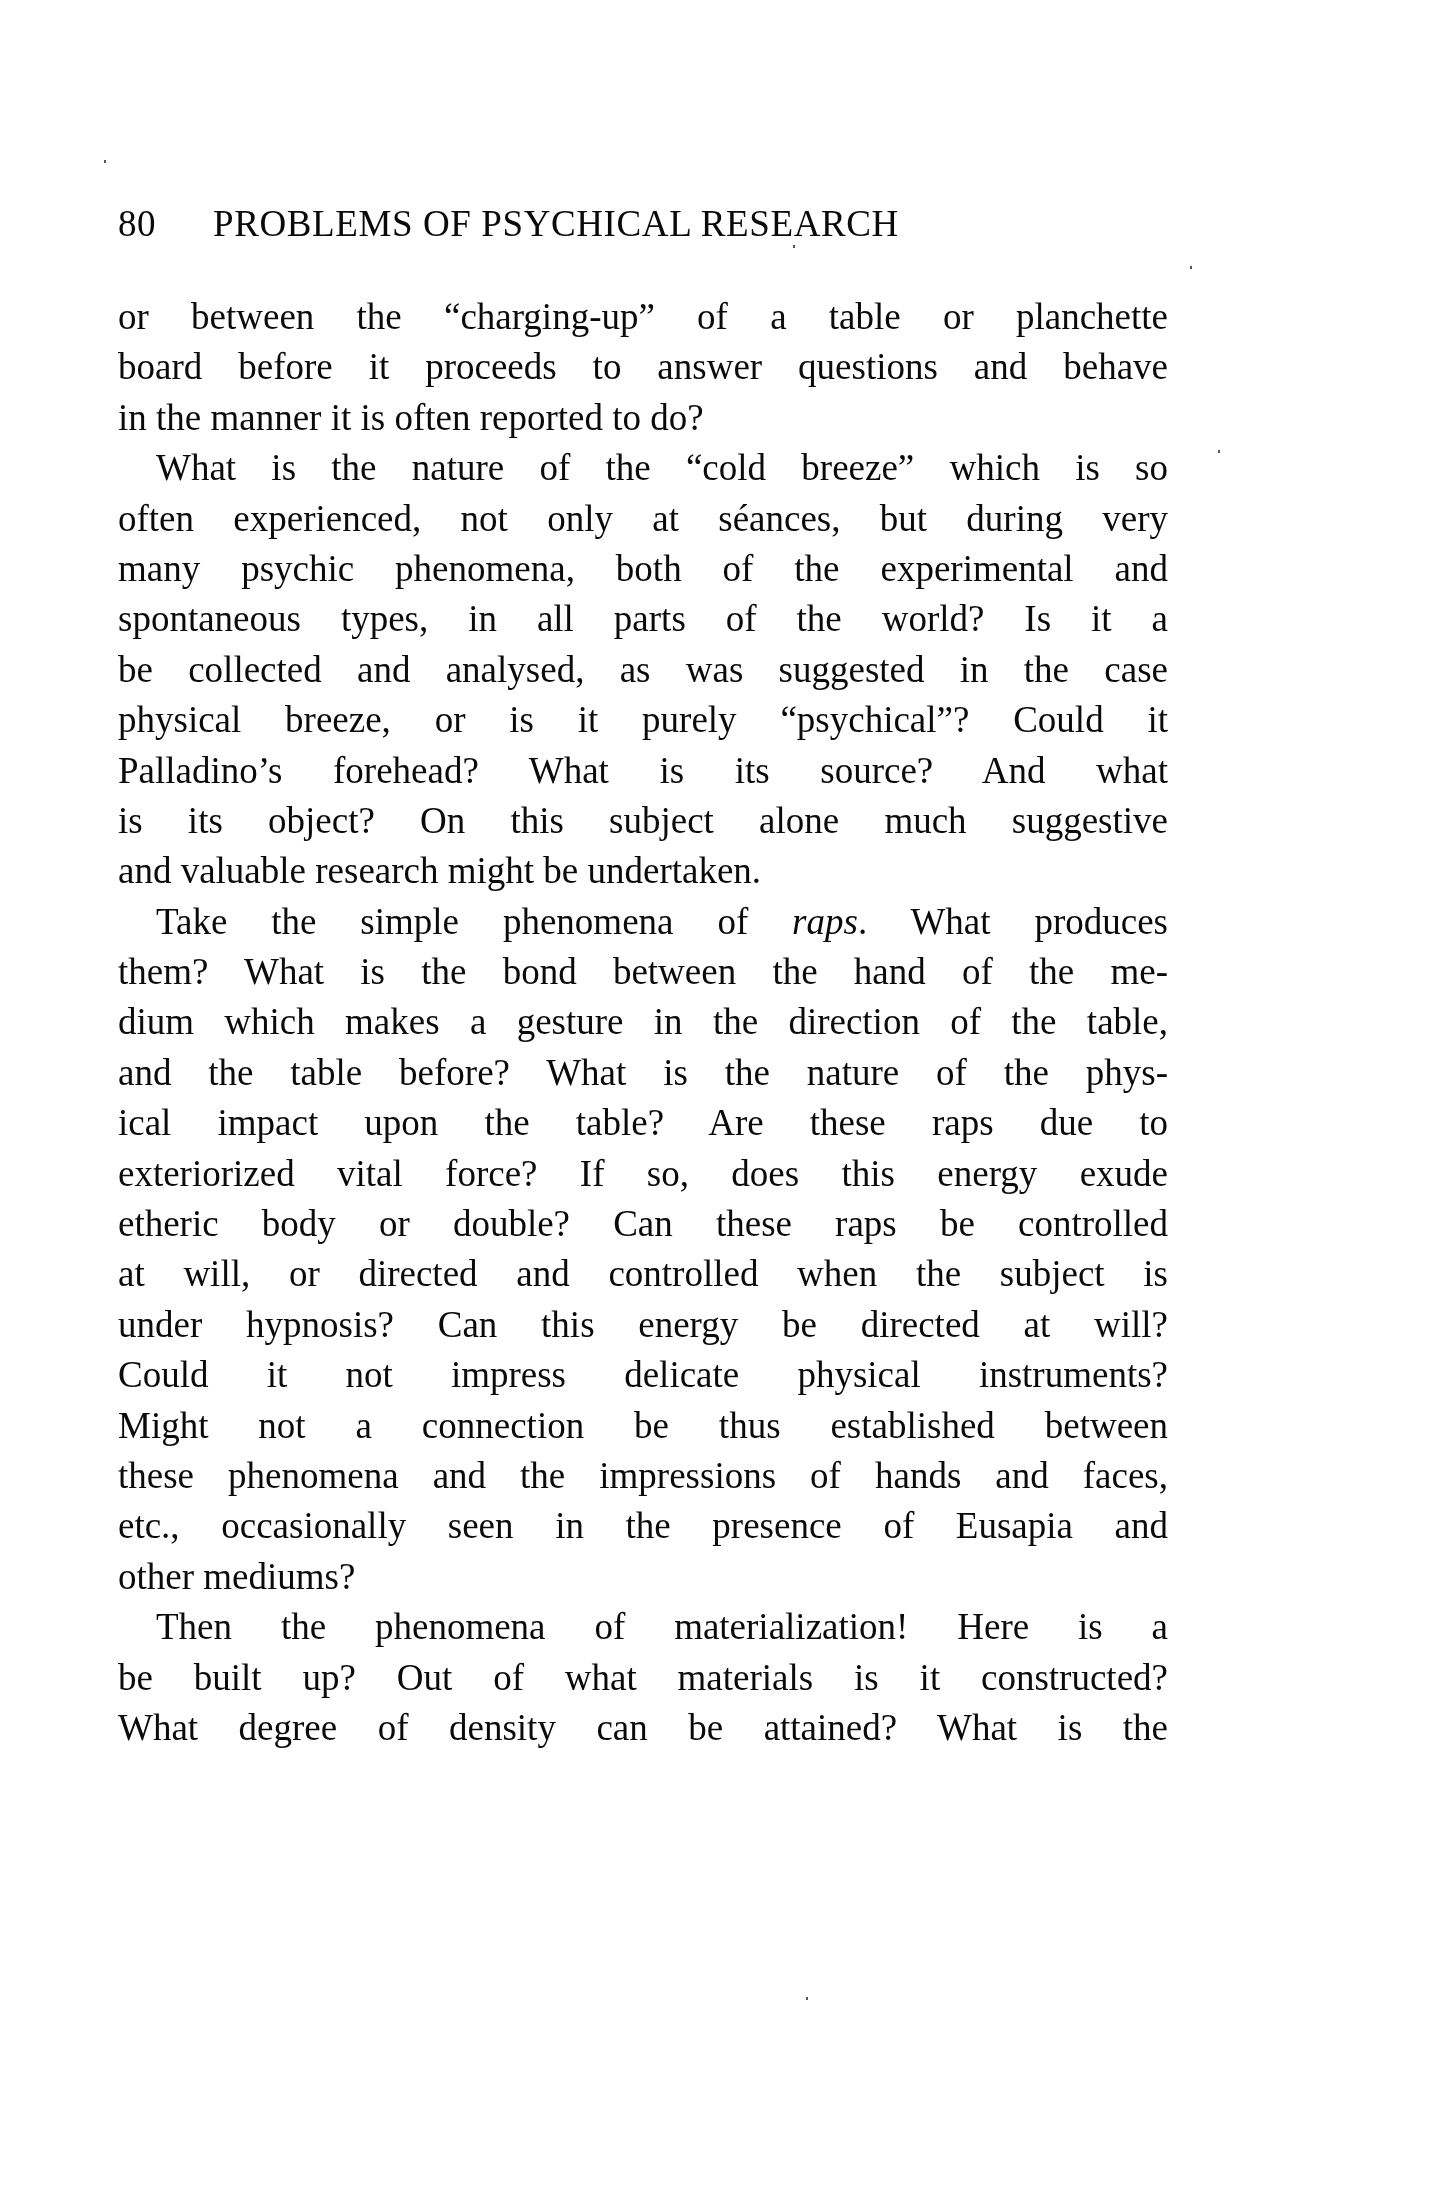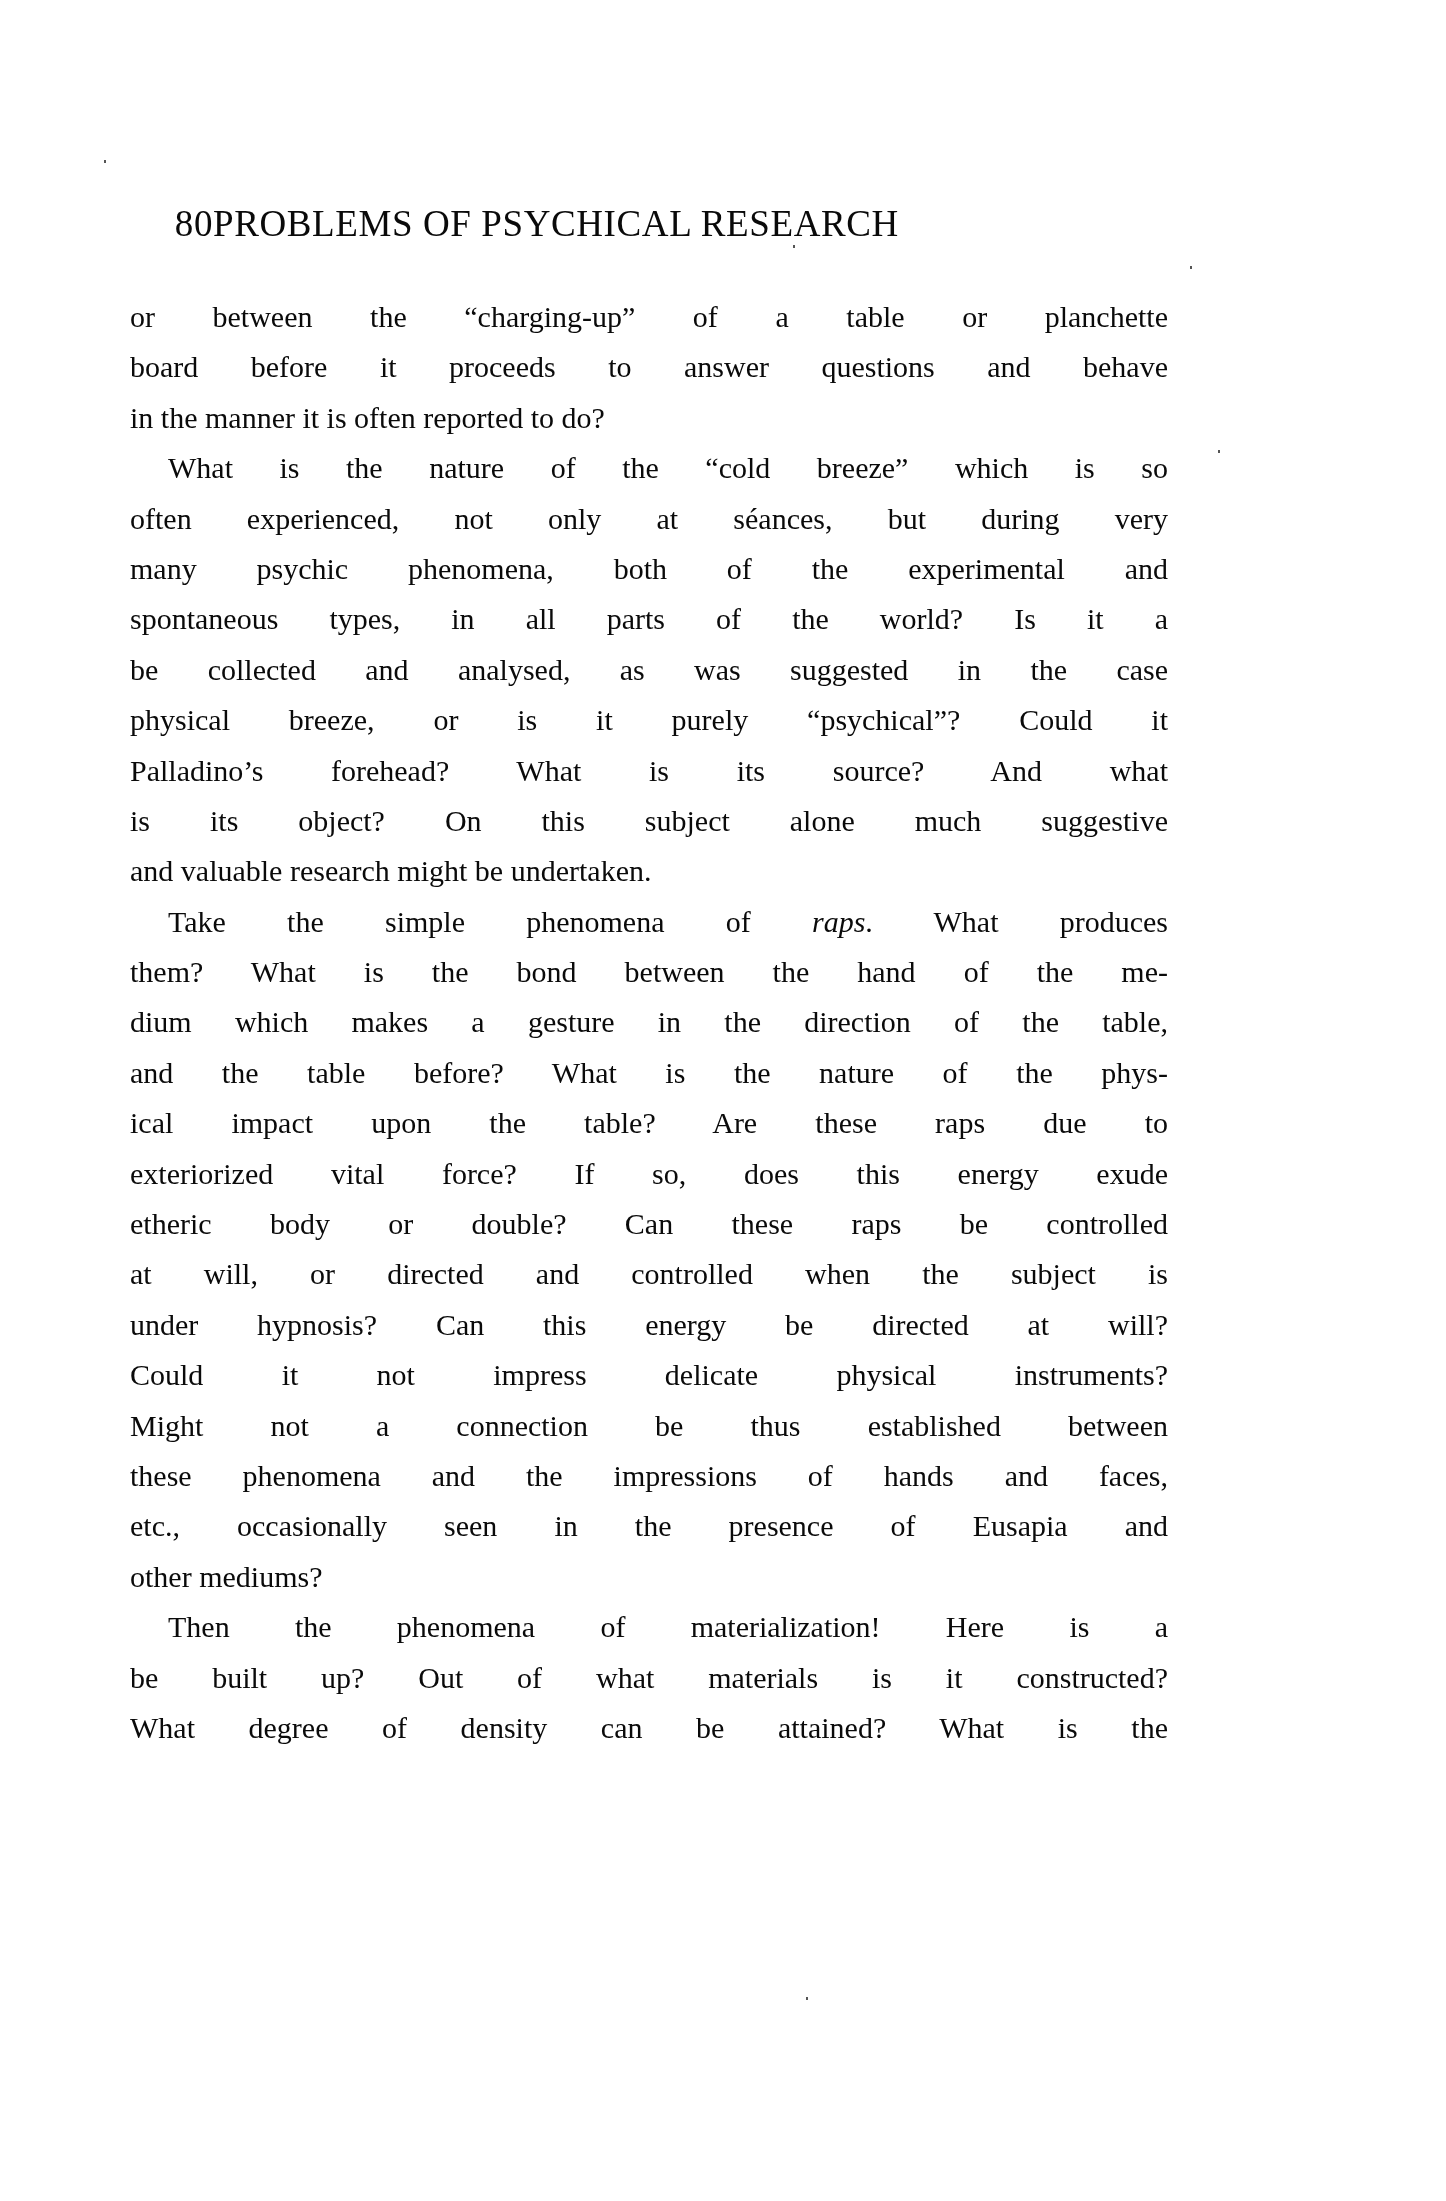--- a/index.html
+++ b/index.html
@@ -28,38 +28,36 @@
     width: 1000px;
     height: 48px;
     font-size: 37px;
     line-height: 48px;
     white-space: nowrap;
     letter-spacing: 0.6px;
   }
   .header .pagenum {
     display: inline-block;
     width: 95px;
-    text-align: right;
   }
   .body {
     position: absolute;
     left: 118px;
     top: 292px;
     width: 1050px;
   }
   .line {
     display: block;
     height: 50.4px;
     line-height: 50.4px;
-    font-size: 30px;
+    font-size: 37px;
     white-space: nowrap;
     text-align: justify;
     text-align-last: justify;
     overflow: visible;
-    margin-left: 12px;
   }
   .line.last {
     text-align-last: left;
   }
   .line.indent {
     padding-left: 38px;
   }
   .it { font-style: italic; }
   .speck {
     position: absolute;

